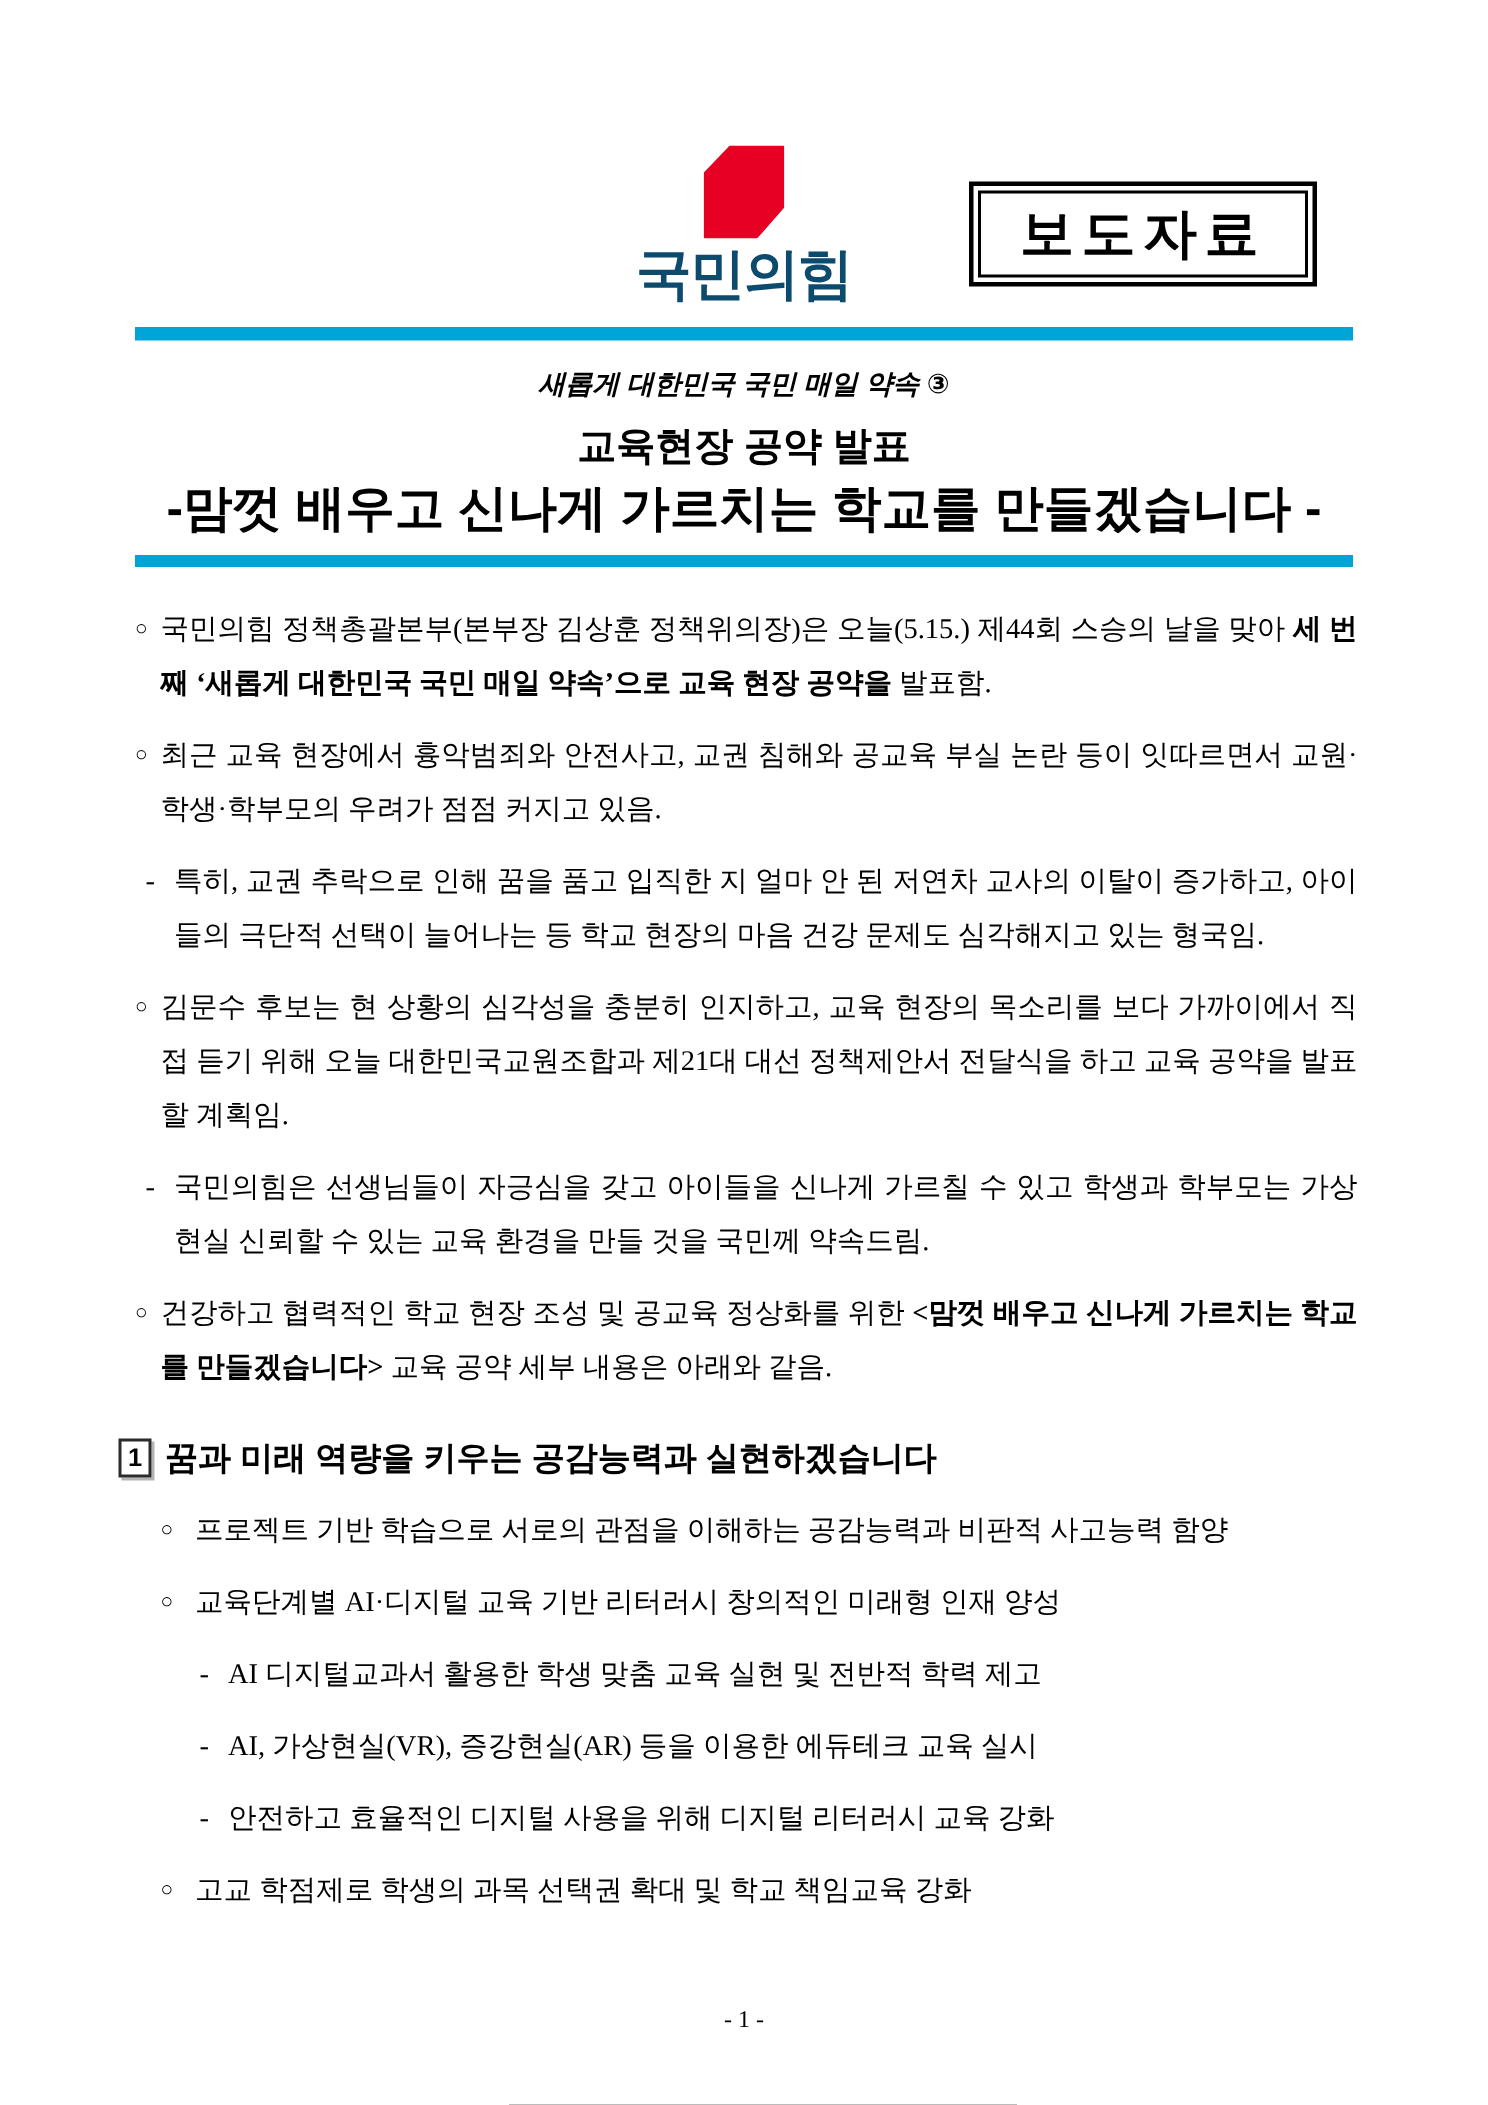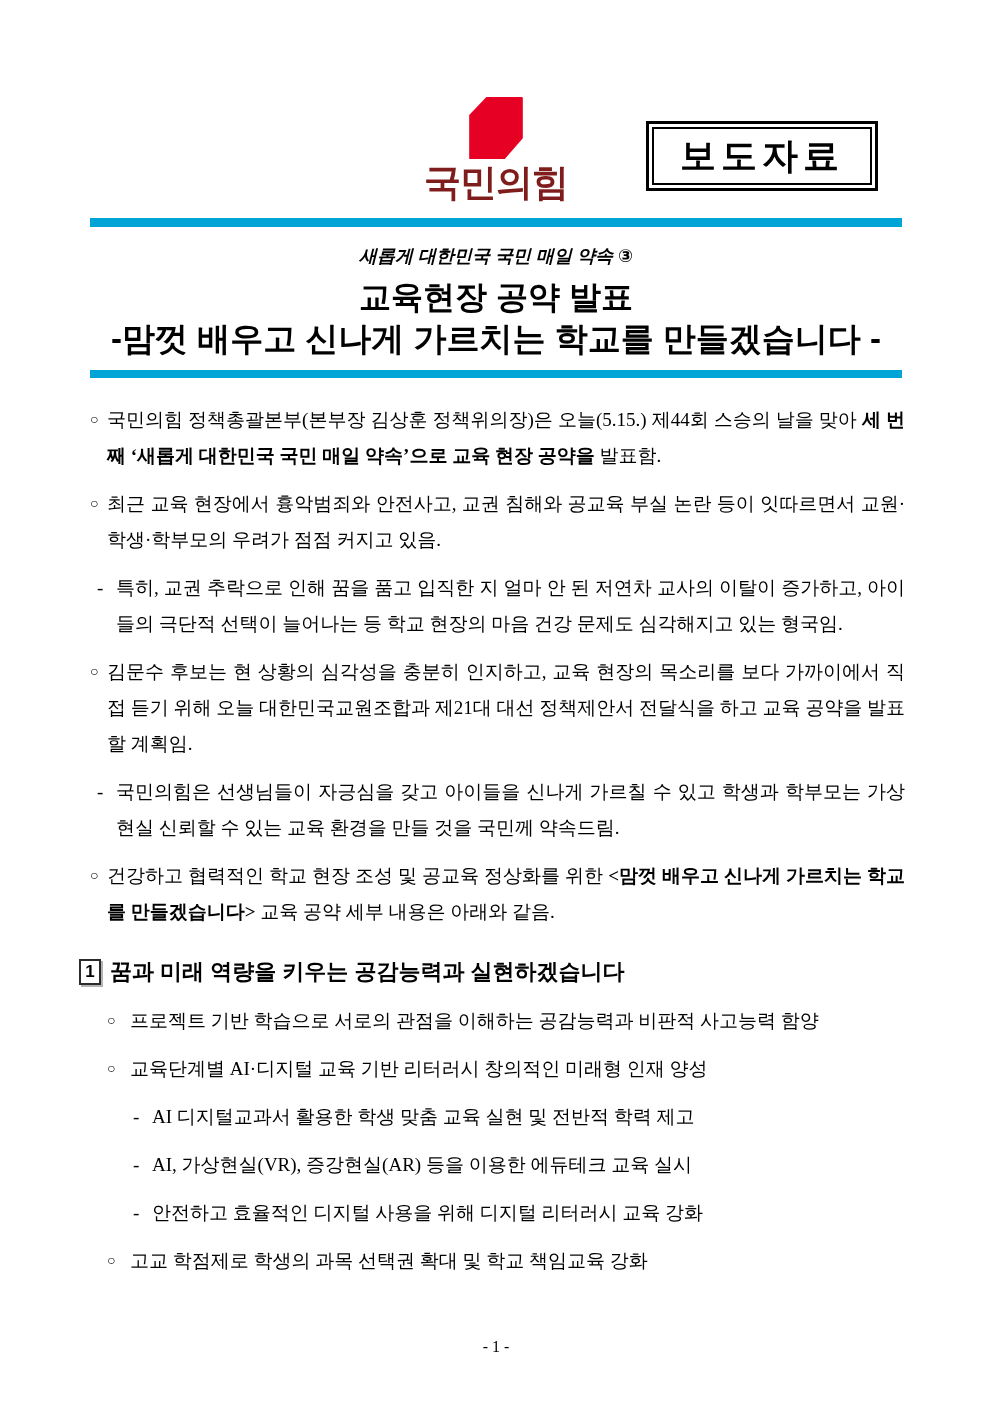--- a/index.html
+++ b/index.html
@@ -9,38 +9,38 @@
     background:#ffffff; color:#000;
     font-family:"Liberation Serif","DejaVu Serif",serif;
     overflow:hidden;
   }
   
   .header { position:relative; height:218px; }
   .logo { position:absolute; left:50%; top:97px; transform:translateX(-50%); text-align:center; }
   .logo svg { display:block; margin:0 auto 5px auto; }
   .logo-text {
     font-family:Liberation Sans, sans-serif;
-    font-weight:900; font-size:37px; line-height:38px; letter-spacing:-1px; color:#7f1d1d;
+    font-weight:900; font-size:37px; line-height:38px; letter-spacing:-1px; color:#0c4a6e;
   }
   .badge { position:absolute; right:114px; top:121px; border:3px solid #000; padding:3px; background:#fff; }
   .badge-inner {
     border:2px solid #000; padding:9px 26px;
     font-family:"Liberation Sans","DejaVu Sans",sans-serif;
     font-weight:900; font-size:36px; letter-spacing:5px; line-height:36px;
   }
   
   .rule { height:9px; margin:0 90px; }
   .rule.thin { height:8px; }
   
   .title-block {
     text-align:center; padding:9px 0 11px 0;
     font-family:"Liberation Sans","DejaVu Sans",sans-serif; font-weight:800; color:#000;
   }
   .t1 { font-size:18px; line-height:40px; font-style:italic; font-weight:800; }
-  .t2 { font-size:32px; line-height:42px; font-weight:800; }
+  .t2 { font-size:26px; line-height:42px; font-weight:800; }
   .t3 { font-size:33px; line-height:41px; font-weight:800; }
   
   .body-area { margin:24px 87px 0 90px; }
   .para {
     position:relative; font-size:19px; line-height:36px;
     text-align:justify; margin-bottom:12px; color:#000;
   }
   .para b { font-weight:bold; }
   .para .bullet { position:absolute; top:0; }
   .para.l0 { padding-left:17px; }  .para.l0 .bullet { left:0; }

